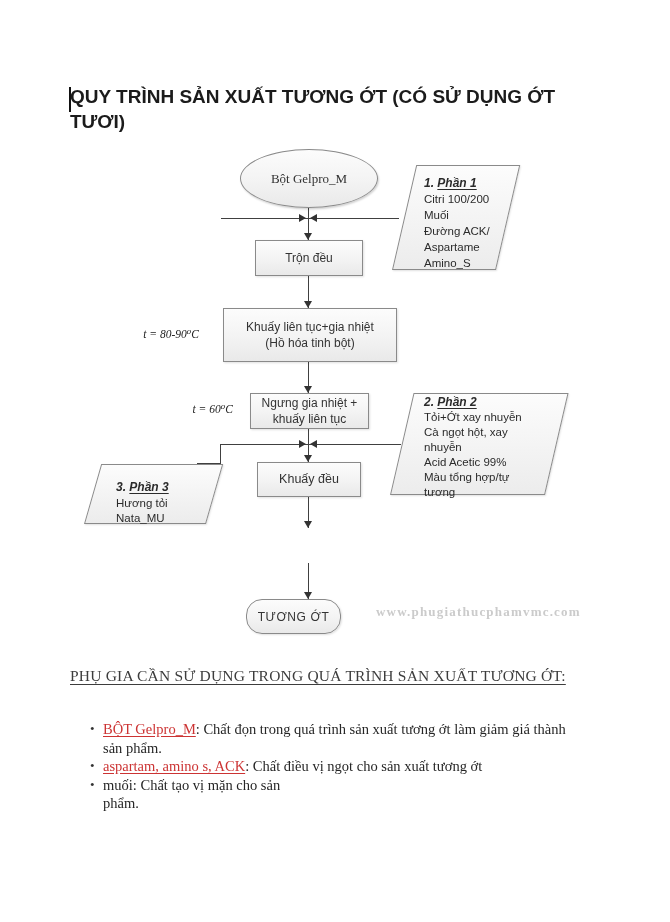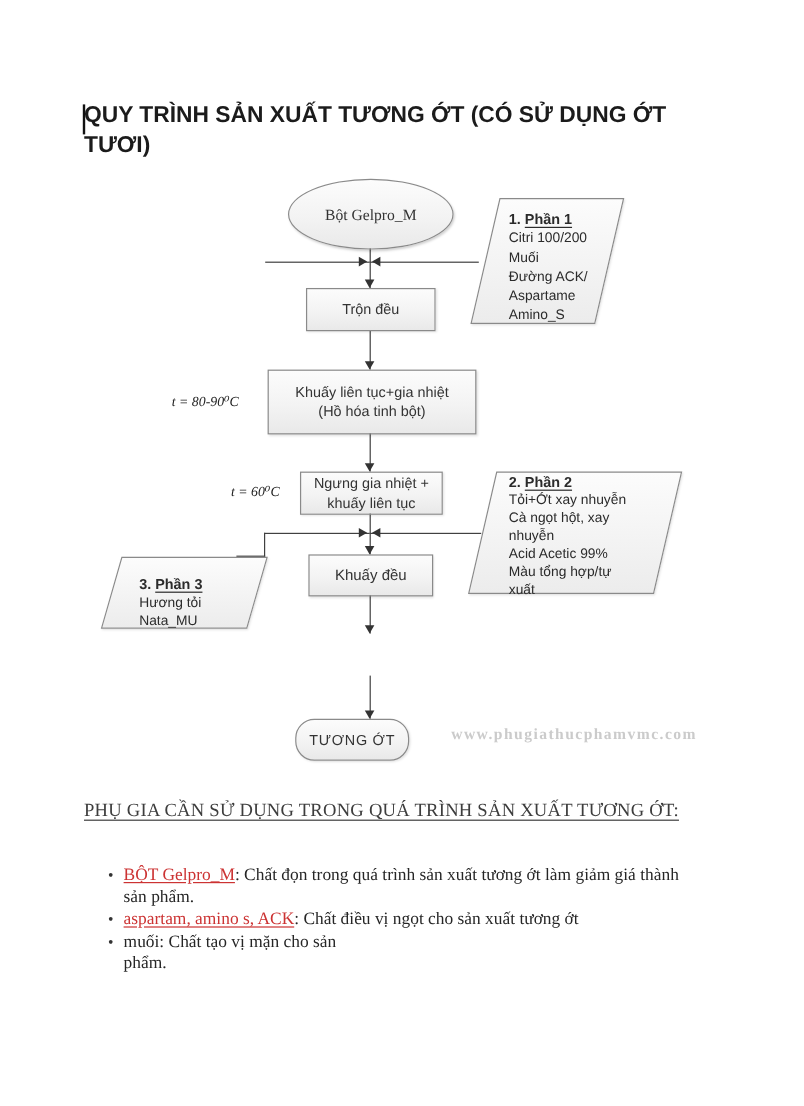--- a/index.html
+++ b/index.html
@@ -51,21 +51,21 @@
   .para{position:absolute;}
   .para-shape{
     position:absolute;inset:0;border:1px solid #8a8a8a;
     background:linear-gradient(180deg,#fcfcfc,#ececec);
     box-shadow:1px 1px 2px rgba(0,0,0,0.12);
     transform:skewX(-13deg);transform-origin:0 100%;
   }
   .skew-steep .para-shape{transform:skewX(-23deg);}
   .skew-mid .para-shape{transform:skewX(-16deg);}
   .para-text{position:absolute;font-size:11.5px;line-height:16px;color:#2b2b2b;}
-  .para-title{font-weight:bold;font-size:12px;}
+  .para-title{font-weight:bold;font-size:12px;font-style:italic;}
   .para-title .u{text-decoration:underline;text-underline-offset:2px;}
   .serif-node{font-family:"Liberation Serif","DejaVu Serif",serif;font-size:13px;}
 
   .temp-label{
     font-family:"Liberation Serif","DejaVu Serif",serif;font-style:italic;
     font-size:11.5px;color:#222;text-align:right;
   }
   .watermark{
     font-family:"Liberation Serif","DejaVu Serif",serif;font-weight:bold;
     font-size:13px;letter-spacing:1.2px;color:#cbcbcb;white-space:nowrap;
@@ -153,21 +153,21 @@
 
     <div class="para" style="left:390px;top:393px;width:155px;height:102px;">
       <div class="para-shape"></div>
       <div class="para-text" style="left:34px;top:2px;width:140px;line-height:15px;">
         <div class="para-title"><span>2. </span><span class="u">Phần 2</span></div>
         <div>Tỏi+Ớt xay nhuyễn</div>
         <div>Cà ngọt hột, xay</div>
         <div>nhuyễn</div>
         <div>Acid Acetic 99%</div>
         <div>Màu tổng hợp/tự</div>
-        <div>xuất</div>
+        <div>tương</div>
       </div>
     </div>
 
     <div class="para skew-mid" style="left:84px;top:427px;width:122px;height:60px;margin-top:37px;">
       <div class="para-shape"></div>
       <div class="para-text" style="left:32px;top:16px;width:100px;line-height:15.5px;">
         <div class="para-title"><span>3. </span><span class="u">Phần 3</span></div>
         <div>Hương tỏi</div>
         <div>Nata_MU</div>
       </div>

